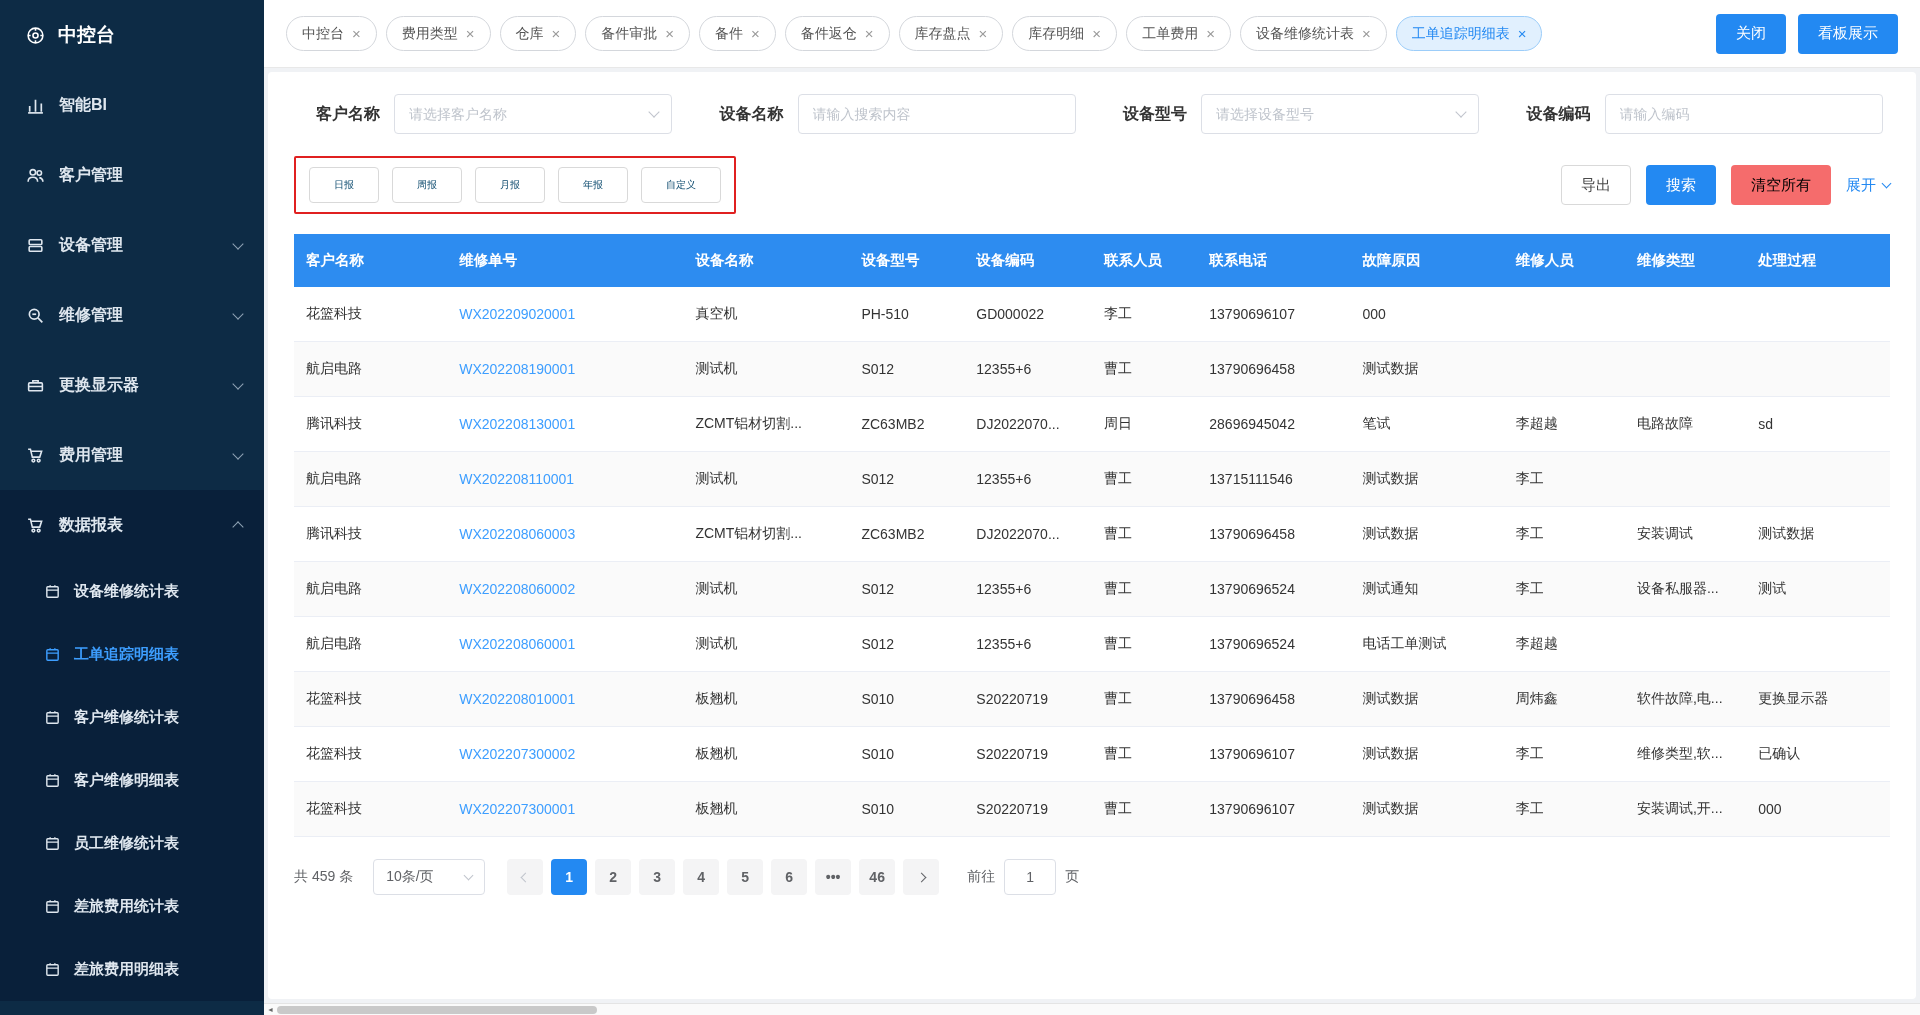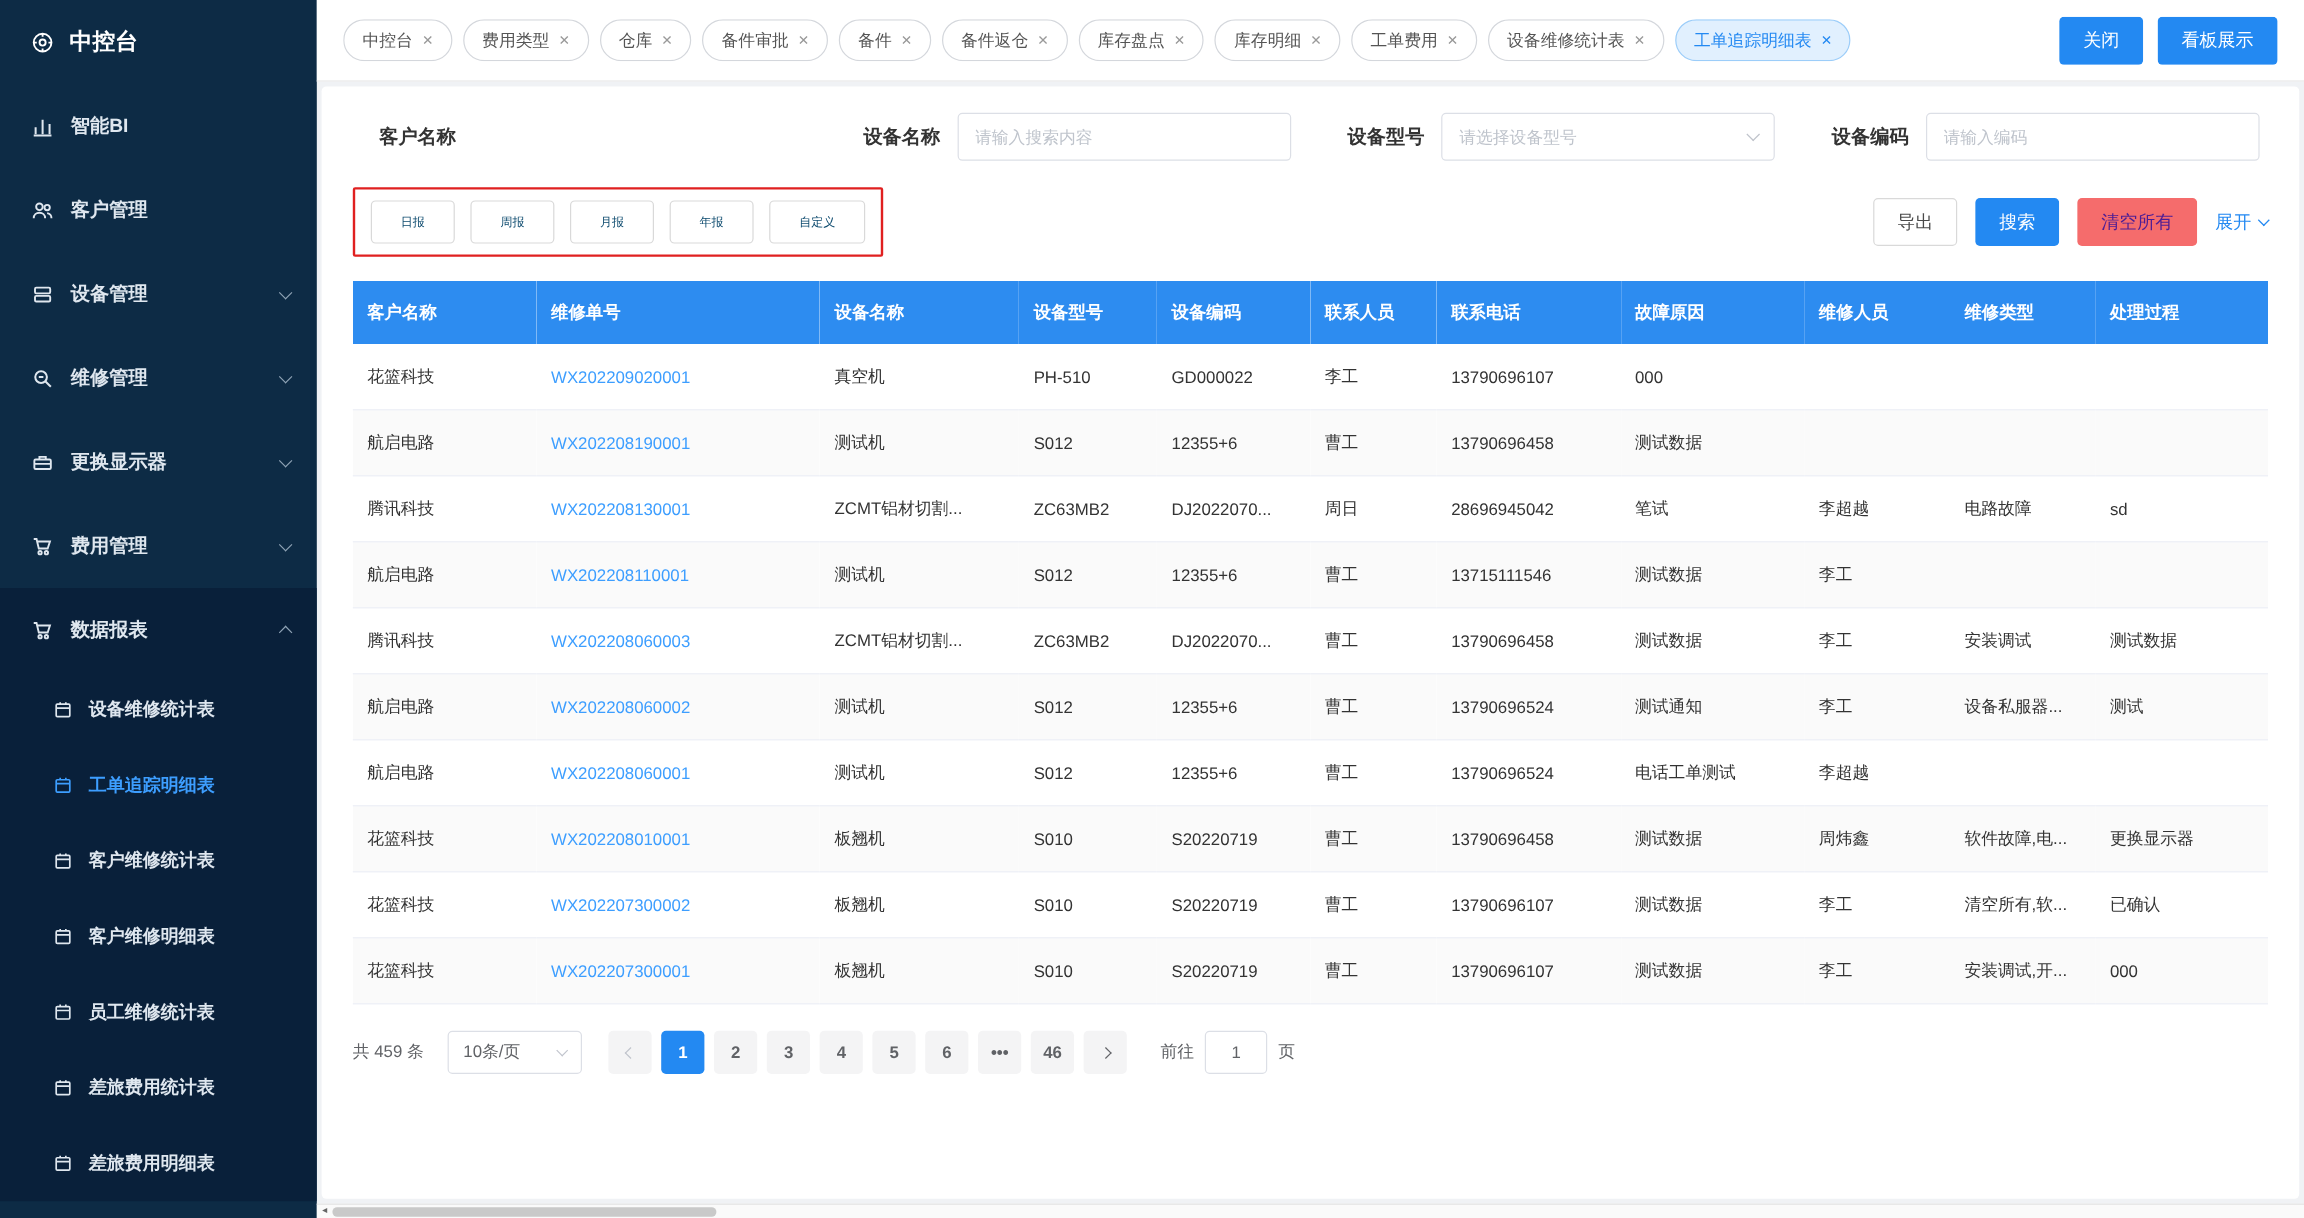--- a/index.html
+++ b/index.html
@@ -68,21 +68,21 @@
   .tab-actions { display: flex; gap: 12px; flex-shrink: 0; }
 
   
   .btn {
     height: 40px; border-radius: 4px; border: 1px solid transparent;
     padding: 0 19px; font-size: 15px; display: inline-flex; align-items: center;
     justify-content: center; cursor: pointer; white-space: nowrap; background: #fff;
     font-family: inherit;
   }
   .btn-primary { background: var(--primary, #2389f2); color: #fff; }
-  .btn-danger { background: var(--danger, #f56c6c); color: #4c1d95; }
+  .btn-danger { background: var(--danger, #f56c6c); color: #000000; }
   .btn-plain { border-color: #d9d9d9; color: #4a4a4a; }
 
   
   .content { flex: 1; min-height: 0; padding: 4px; }
   .card {
     background: #fff; border-radius: 4px; height: 100%;
     padding: 22px 26px 0 26px; display: flex; flex-direction: column;
   }
 
   
@@ -359,20 +359,24 @@
         <button class="btn btn-primary">看板展示</button>
       </div>
     </header>
 
     <div class="content">
       <div class="card">
 
         <div class="filter-row1">
           <div class="f-group">
             <span class="f-label">客户名称</span>
+            <div class="sel">
+              <input class="f-input" placeholder="请选择客户名称" style="">
+              <span class="chev"></span>
+            </div>
           </div>
           <div class="f-group">
             <span class="f-label">设备名称</span>
             <div class="sel">
               <input class="f-input" placeholder="请输入搜索内容" style="">
             </div>
           </div>
           <div class="f-group">
             <span class="f-label">设备型号</span>
             <div class="sel">
@@ -544,21 +548,21 @@
             <tr>
               <td>花篮科技</td>
               <td><a class="link">WX202207300002</a></td>
               <td>板翘机</td>
               <td>S010</td>
               <td>S20220719</td>
               <td>曹工</td>
               <td>13790696107</td>
               <td>测试数据</td>
               <td>李工</td>
-              <td>清空所有,软...</td>
+              <td>维修类型,软...</td>
               <td>已确认</td>
             </tr>
             <tr>
               <td>花篮科技</td>
               <td><a class="link">WX202207300001</a></td>
               <td>板翘机</td>
               <td>S010</td>
               <td>S20220719</td>
               <td>曹工</td>
               <td>13790696107</td>

